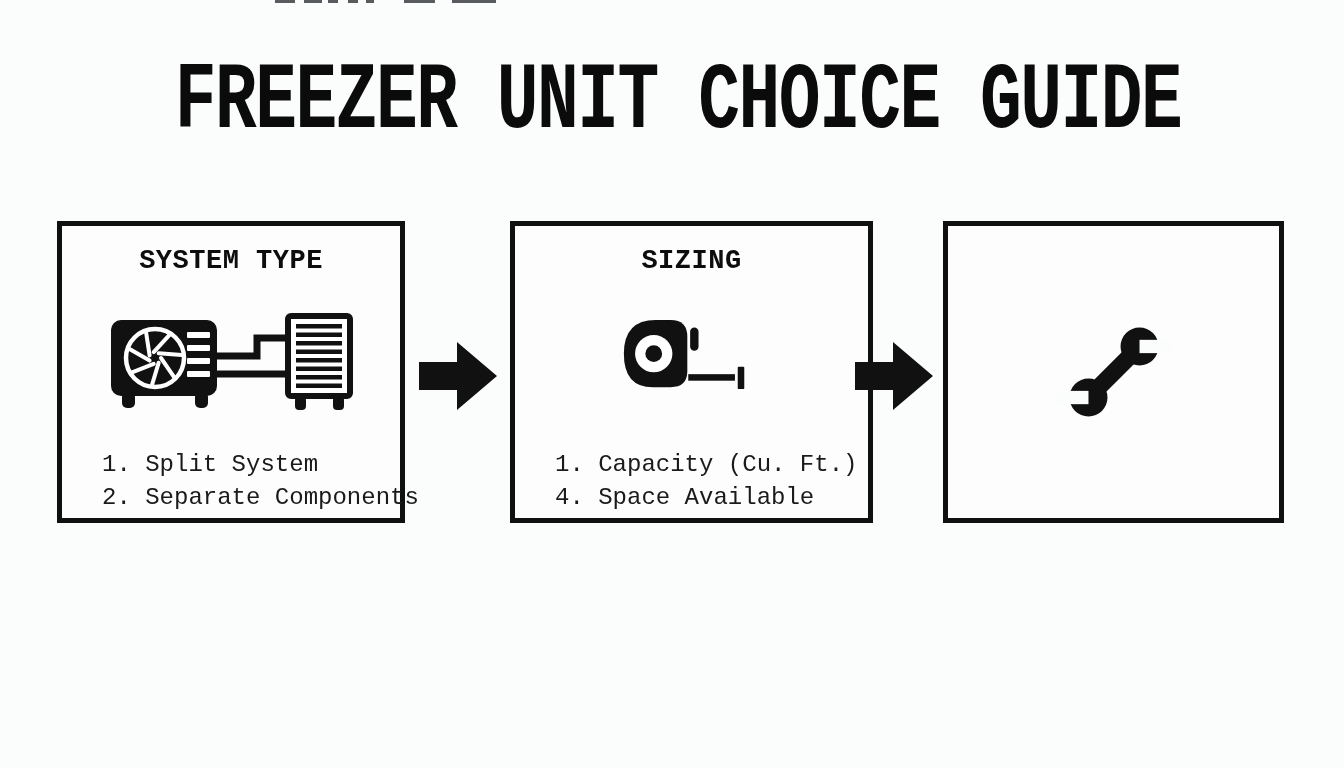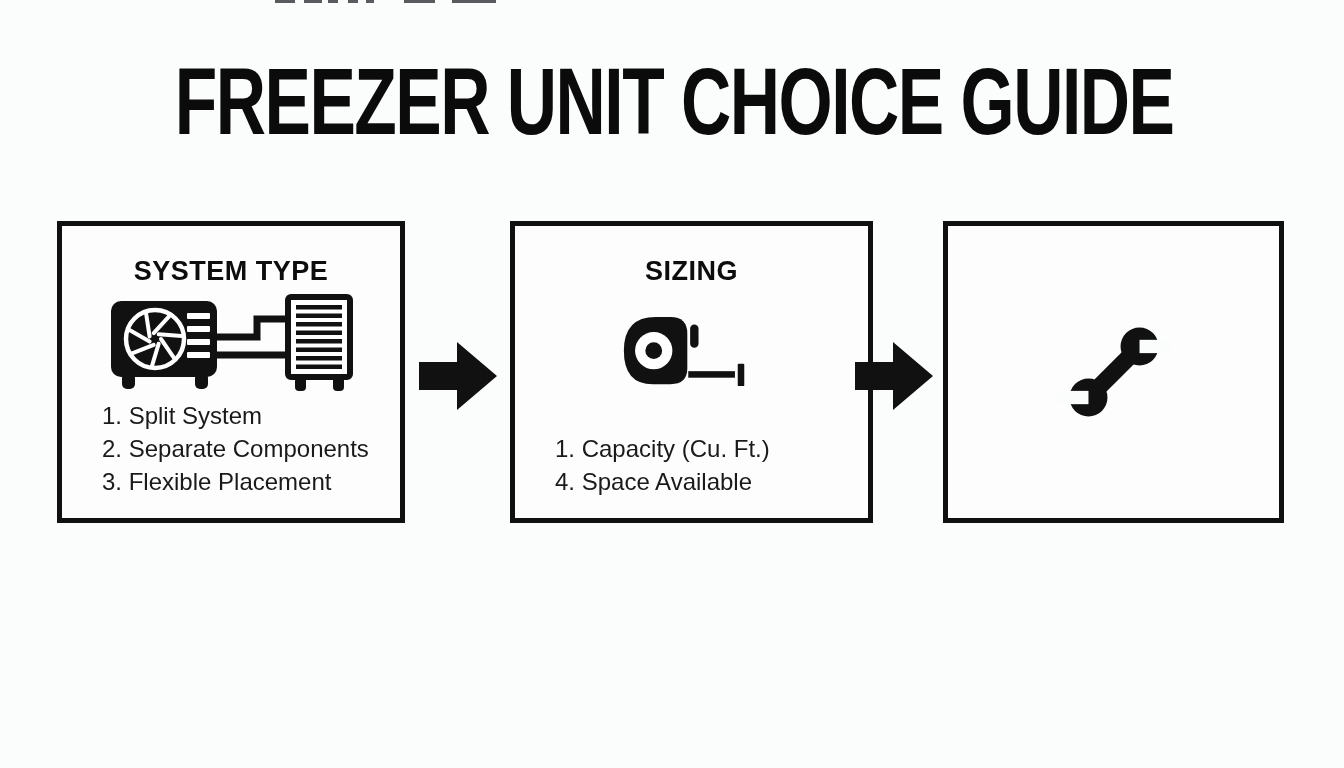--- a/index.html
+++ b/index.html
@@ -4,21 +4,21 @@
 <style>
   * { margin: 0; padding: 0; box-sizing: border-box; }
   html, body { width: 1344px; height: 768px; }
   body {
     font-family: "Liberation Sans", sans-serif;
     background: #fbfcfc;
     position: relative;
     overflow: hidden;
     color: #111;
   }
-  .stage { position: absolute; inset: 0; width: 1344px; height: 768px; }
+  .stage { position: absolute; inset: 0; width: 1344px; height: 768px; font-family: Liberation Mono, monospace; }
 
   
   .artifacts i {
     position: absolute; top: 0; height: 3px; background: #3c4043; opacity: .85; display: block;
   }
 
   .main-title {
     position: absolute;
     top: 56px; left: 0; right: 0;
     text-align: center;
@@ -36,36 +36,36 @@
     position: absolute;
     top: 221px;
     height: 302px;
     border: 5px solid #101010;
     background: #fdfdfd;
     display: flex;
     flex-direction: column;
     align-items: center;
   }
   .box-heading {
-    margin-top: 30px;
+    margin-top: 20px;
     font-size: 27px;
     font-weight: 700;
     letter-spacing: 0.5px;
     color: #0d0d0d;
     white-space: nowrap;
   }
   .icon-wrap {
     flex: 1;
     display: flex;
     align-items: center;
     justify-content: center;
   }
   .step-list {
     align-self: stretch;
-    padding: 0 10px 20px 40px;
+    padding: 0 10px 4px 40px;
     font-size: 24px;
     line-height: 33px;
     color: #1a1a1a;
     white-space: nowrap;
   }
 
   .arrow {
     position: absolute;
     top: 336px;
     width: 78px; height: 80px;
@@ -129,21 +129,20 @@
           <rect x="187" y="46" width="46" height="4.5"></rect>
           <rect x="187" y="54.5" width="46" height="4.5"></rect>
           <rect x="187" y="63" width="46" height="4.5"></rect>
           <rect x="187" y="71.5" width="46" height="4.5"></rect>
         </g>
       </svg>
     </div>
     <div class="step-list">
       <div>1. Split System</div>
       <div>2. Separate Components</div>
-      <div>3. Flexible Placement</div>
     </div>
   </section>
 
   <div class="arrow" style="left:419px">
     <svg viewBox="0 0 78 80">
         <polygon class="ink" points="0,26 38,26 38,6 78,40 38,74 38,54 0,54"></polygon>
       </svg>
   </div>
 
   <section class="box" style="left:510px;width:363px">

